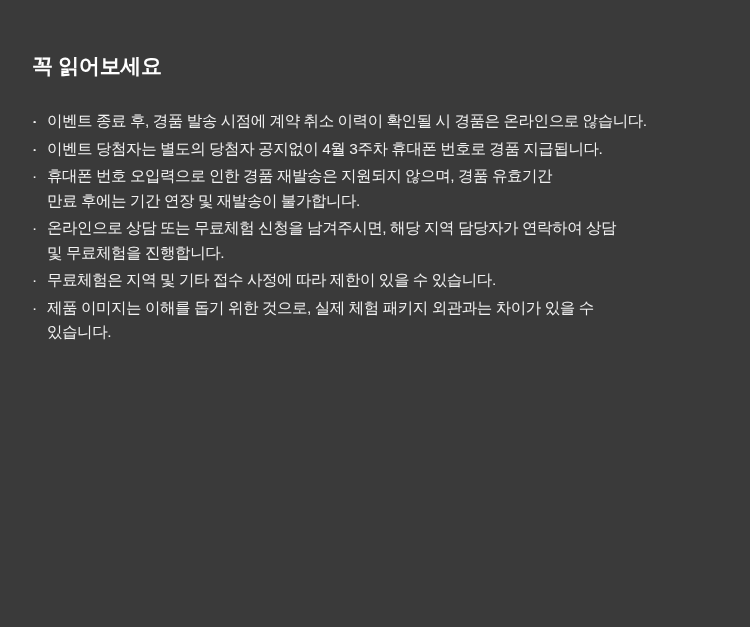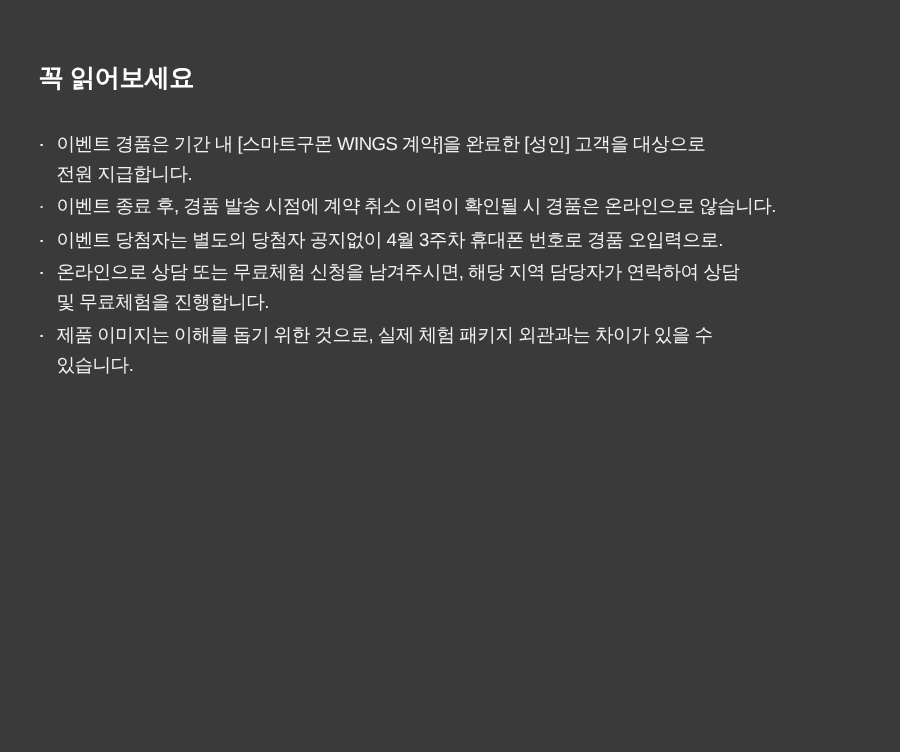--- a/index.html
+++ b/index.html
@@ -52,25 +52,25 @@
     color: #f2f2f2;
   }
 </style>
 </head>
 <body>
 
 <div class="notice-panel">
   <h2 class="notice-title">꼭 읽어보세요</h2>
   <ul class="notice-list">
     <li class="notice-item"><span class="bullet">·</span></li>
-    <li class="notice-item"><span class="bullet">·</span><span>이벤트 경품은 기간 내 [스마트구몬 WINGS 계약]을 완료한 [성인] 고객을 대상으로
-전원 지급합니다.</span></li>
+    <li class="notice-item"><span class="bullet">·</span></li>
     <li class="notice-item"><span class="bullet">·</span><span>이벤트 종료 후, 경품 발송 시점에 계약 취소 이력이 확인될 시 경품은 온라인으로 않습니다.</span></li>
     <li class="notice-item"><span class="bullet">·</span></li>
-    <li class="notice-item"><span class="bullet">·</span><span>이벤트 당첨자는 별도의 당첨자 공지없이 4월 3주차 휴대폰 번호로 경품 오입력으로.</span></li>
-    <li class="notice-item"><span class="bullet">·</span></li>
+    <li class="notice-item"><span class="bullet">·</span><span>이벤트 당첨자는 별도의 당첨자 공지없이 4월 3주차 휴대폰 번호로 경품 지급됩니다.</span></li>
+    <li class="notice-item"><span class="bullet">·</span><span>휴대폰 번호 오입력으로 인한 경품 재발송은 지원되지 않으며, 경품 유효기간
+만료 후에는 기간 연장 및 재발송이 불가합니다.</span></li>
     <li class="notice-item"><span class="bullet">·</span><span>온라인으로 상담 또는 무료체험 신청을 남겨주시면, 해당 지역 담당자가 연락하여 상담
 및 무료체험을 진행합니다.</span></li>
-    <li class="notice-item"><span class="bullet">·</span></li>
+    <li class="notice-item"><span class="bullet">·</span><span>무료체험은 지역 및 기타 접수 사정에 따라 제한이 있을 수 있습니다.</span></li>
     <li class="notice-item"><span class="bullet">·</span><span>제품 이미지는 이해를 돕기 위한 것으로, 실제 체험 패키지 외관과는 차이가 있을 수
 있습니다.</span></li>
   </ul>
 </div>
 
 </body></html>

